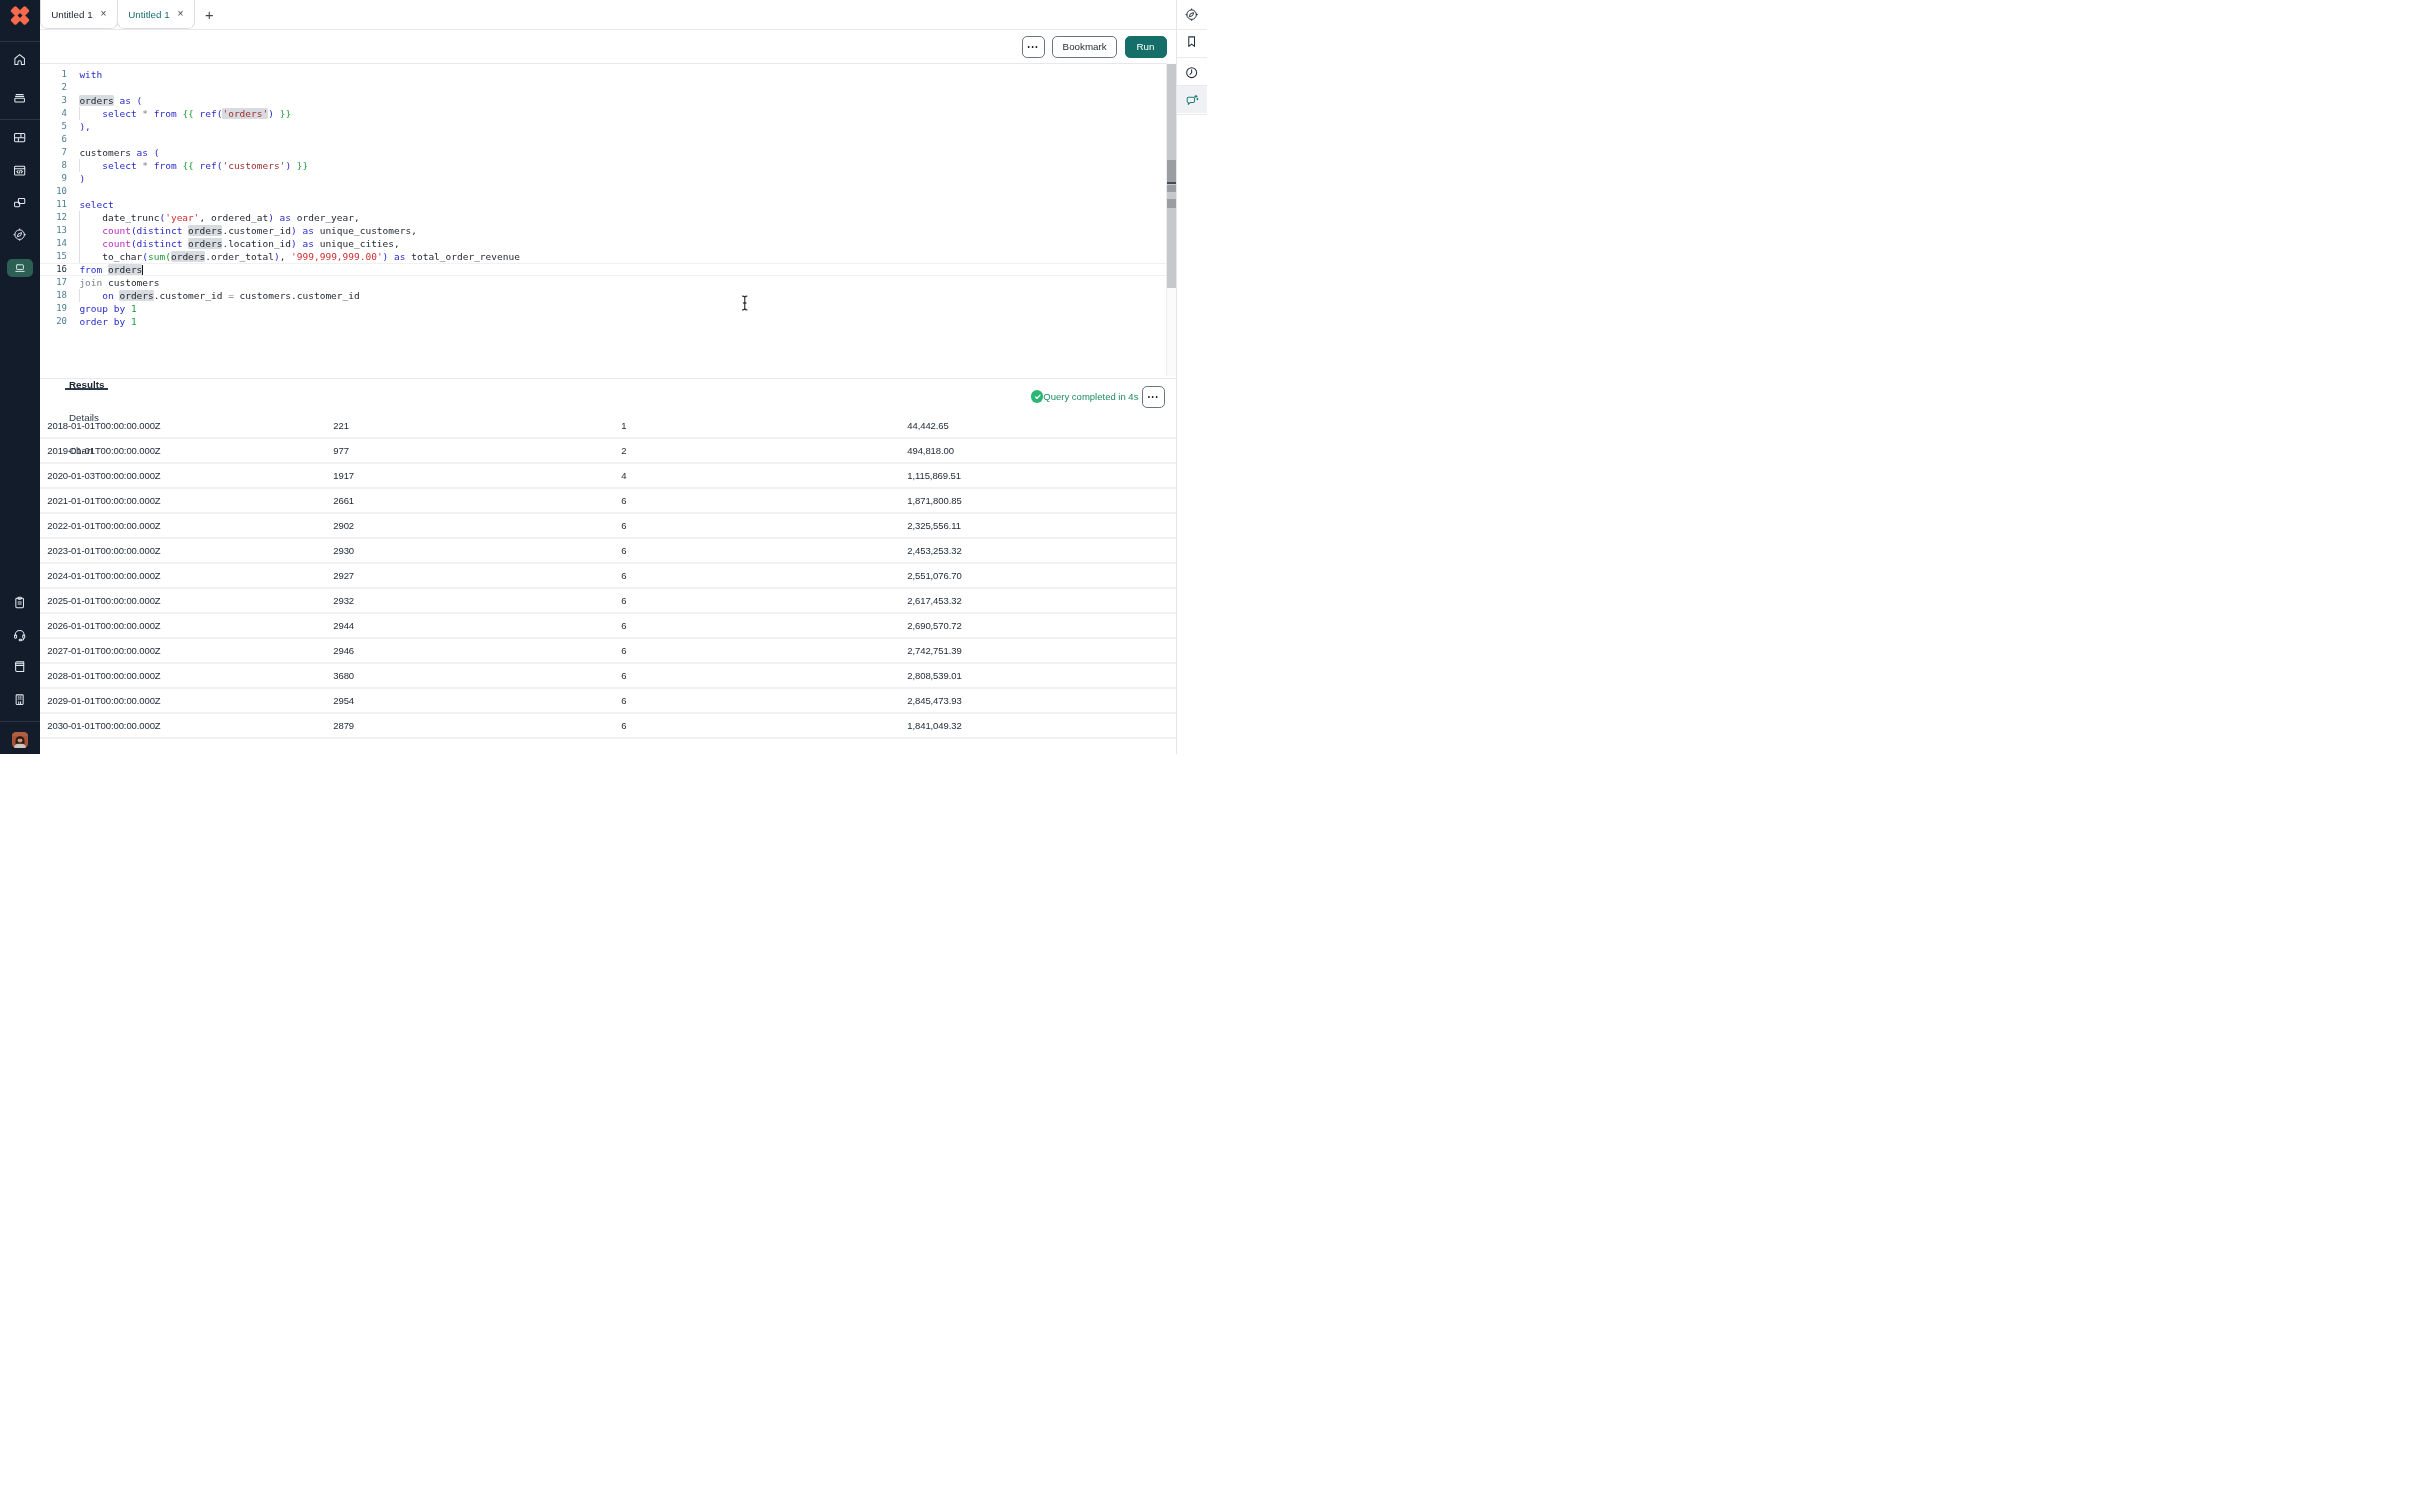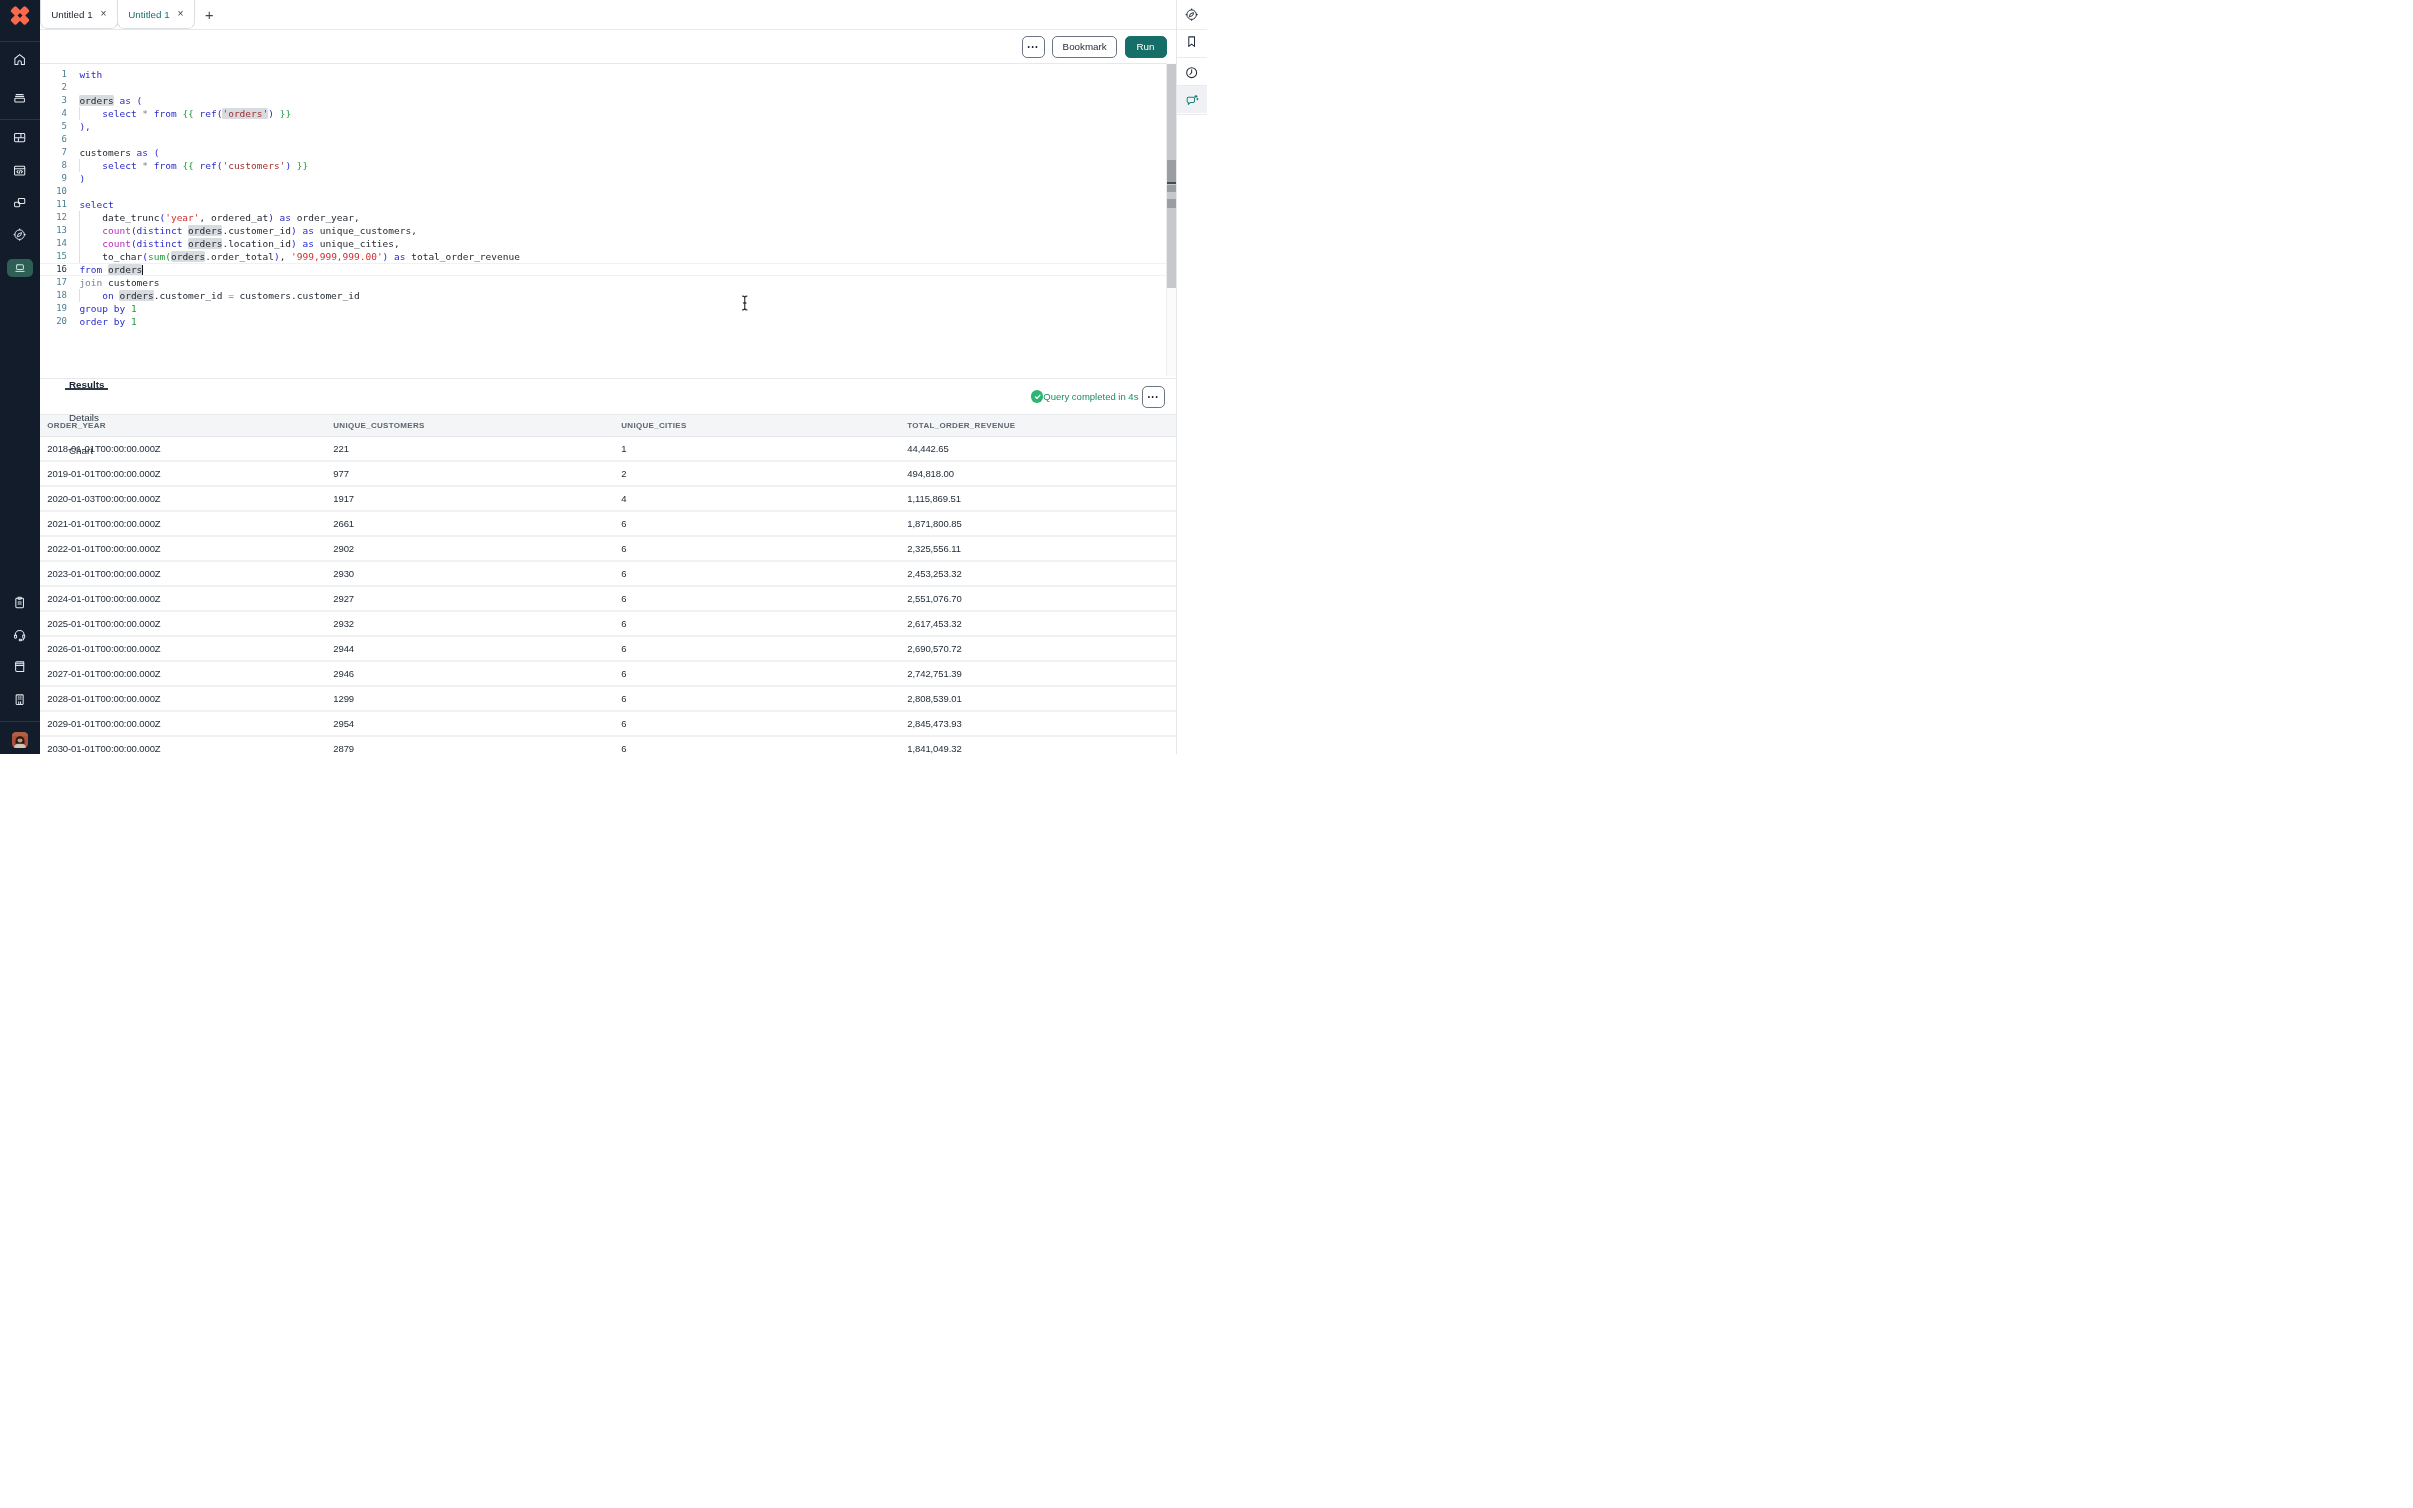--- a/index.html
+++ b/index.html
@@ -319,26 +319,20 @@
         <div class="status">
           <span class="check">
             <svg width="7.3" height="7.3" viewBox="0 0 12 12" fill="none" stroke="#fff" stroke-width="2" stroke-linecap="round" stroke-linejoin="round">
                 <path d="M2.2 6.4 L4.8 9 L9.8 3.4"></path>
               </svg>
           </span>
           <span>Query completed in 4s</span>
           <div class="btn dots">•••</div>
         </div>
       </div>
-      <div class="thead">
-          <span>ORDER_YEAR</span>
-          <span>UNIQUE_CUSTOMERS</span>
-          <span>UNIQUE_CITIES</span>
-          <span>TOTAL_ORDER_REVENUE</span>
-        </div>
       <div class="tbody">
           <div class="trow">
             <span>2018-01-01T00:00:00.000Z</span>
             <span>221</span>
             <span>1</span>
             <span>44,442.65</span>
           </div>
           <div class="trow">
             <span>2019-01-01T00:00:00.000Z</span>
             <span>977</span>
@@ -388,21 +382,21 @@
             <span>2,690,570.72</span>
           </div>
           <div class="trow">
             <span>2027-01-01T00:00:00.000Z</span>
             <span>2946</span>
             <span>6</span>
             <span>2,742,751.39</span>
           </div>
           <div class="trow">
             <span>2028-01-01T00:00:00.000Z</span>
-            <span>1299</span>
+            <span>3680</span>
             <span>6</span>
             <span>2,808,539.01</span>
           </div>
           <div class="trow">
             <span>2029-01-01T00:00:00.000Z</span>
             <span>2954</span>
             <span>6</span>
             <span>2,845,473.93</span>
           </div>
           <div class="trow">

